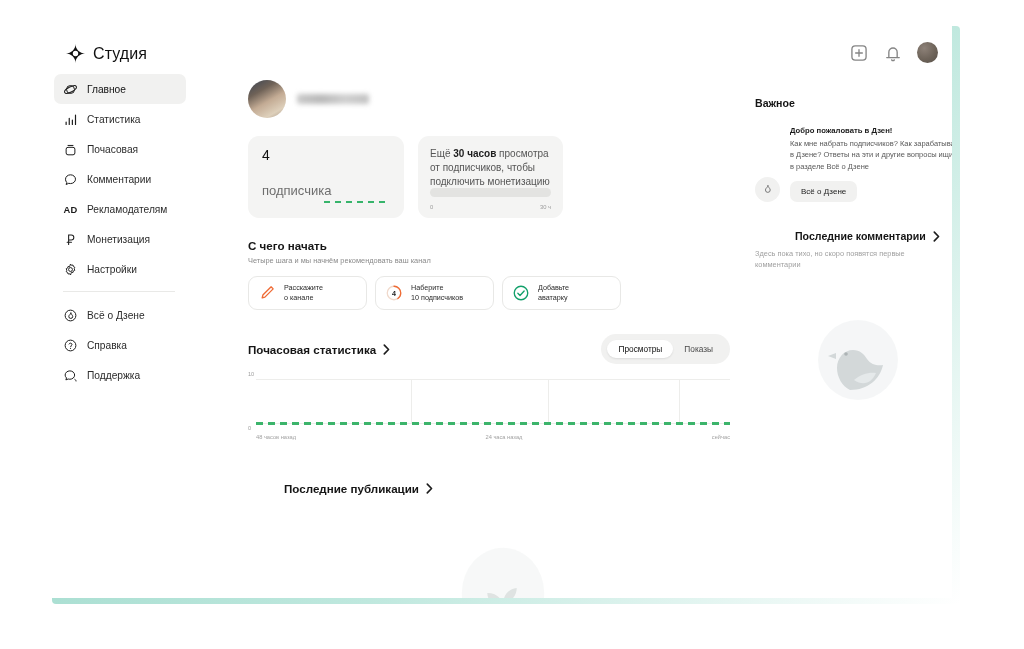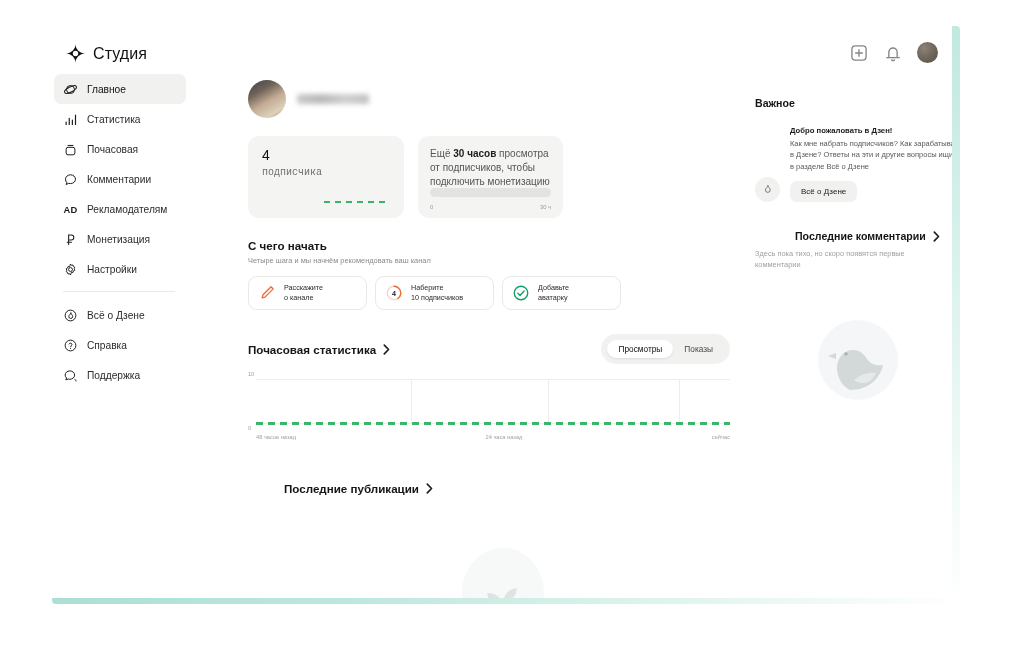--- a/index.html
+++ b/index.html
@@ -87,21 +87,21 @@
     background: linear-gradient(90deg,#c9c9c9,#b9b9b9,#cfcfcf,#c2c2c2);
     filter: blur(2.4px);
   }
 
   .cards-row { display:flex; gap: 14px; margin-top: 18px; }
   .card-subs {
     width: 156px; height: 82px; background:#f4f4f3; border-radius: 11px;
     padding: 12px 14px; position: relative;
   }
   .subs-num { font-size: 14px; color:#111; line-height:1; }
-  .subs-lbl { font-size: 10px; color:#6e6e6e; margin-top: 5px; font-family: Liberation Mono, monospace; }
+  .subs-lbl { font-size: 13px; color:#6e6e6e; margin-top: 21px; }
   .subs-dash {
     position: absolute; left: 76px; bottom: 15px; width: 66px; height: 2px;
     background-image: repeating-linear-gradient(90deg,#37b46b 0 6px, transparent 6px 11px);
   }
   .card-mon {
     width: 145px; height: 82px; background:#f4f4f3; border-radius: 11px;
     padding: 11px 12px 9px 12px; position: relative;
   }
   .mon-txt { font-size: 10px; color:#555; line-height: 1.42; }
   .mon-txt b { color:#1d1d1d; }

